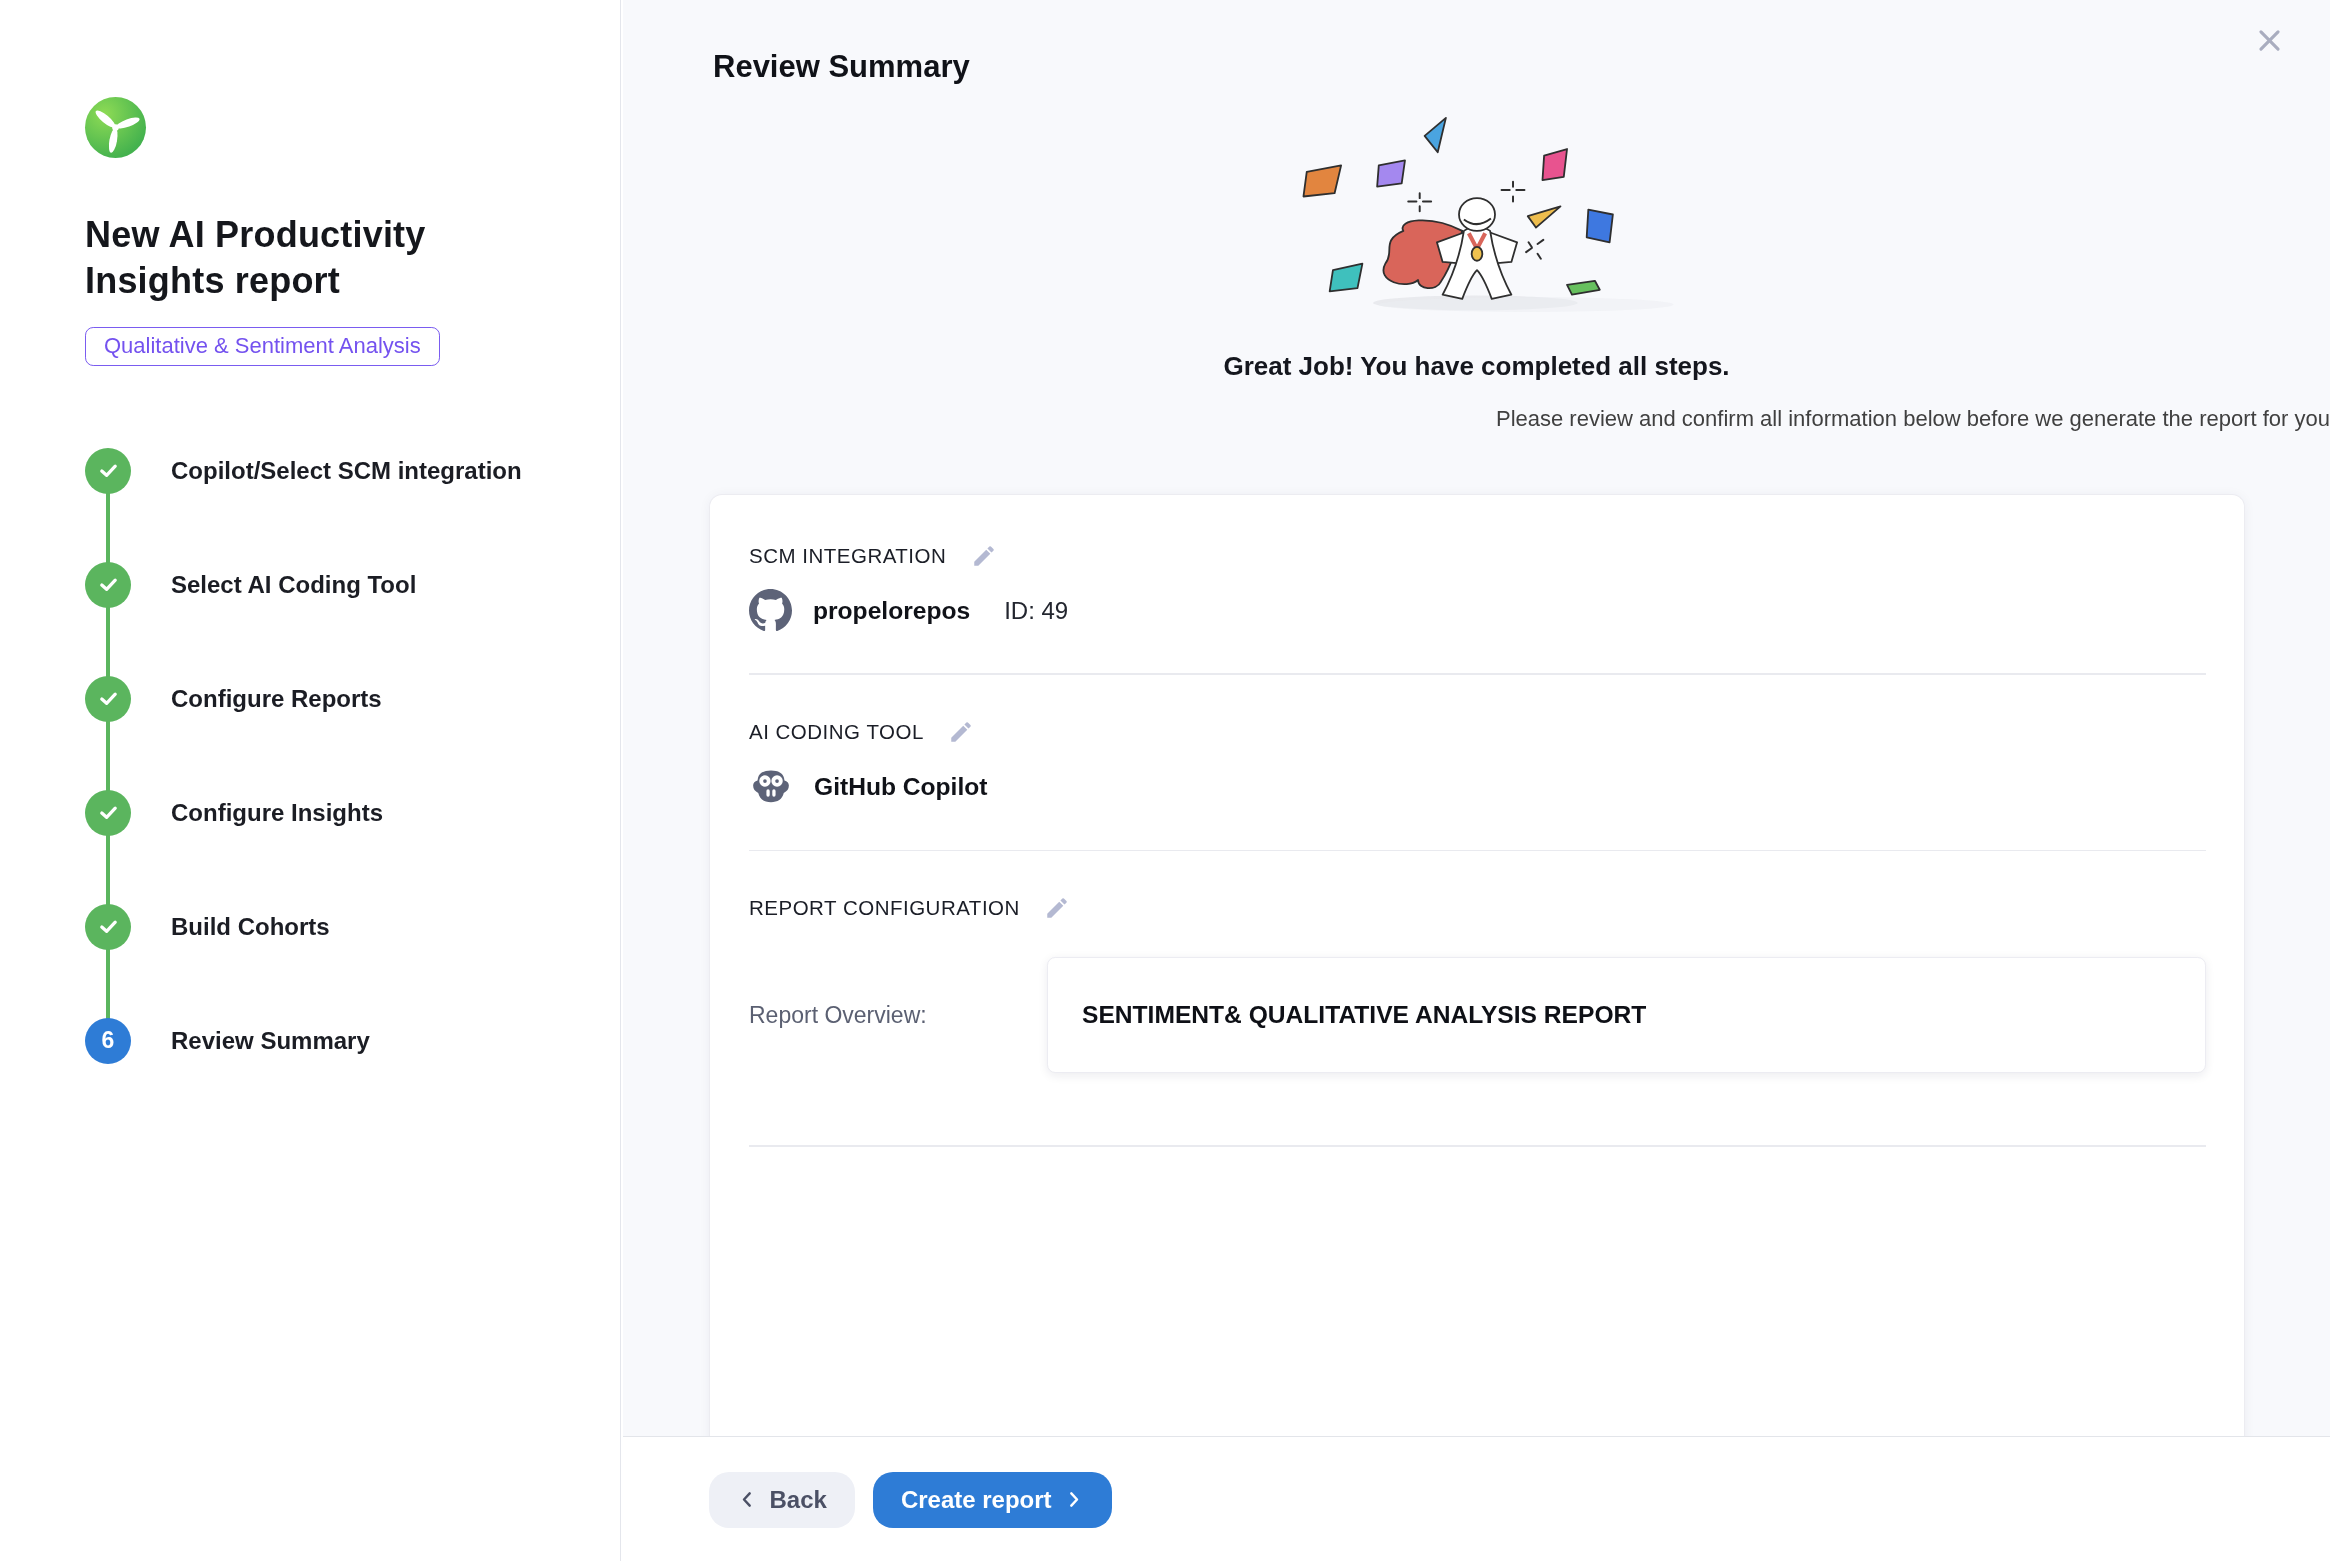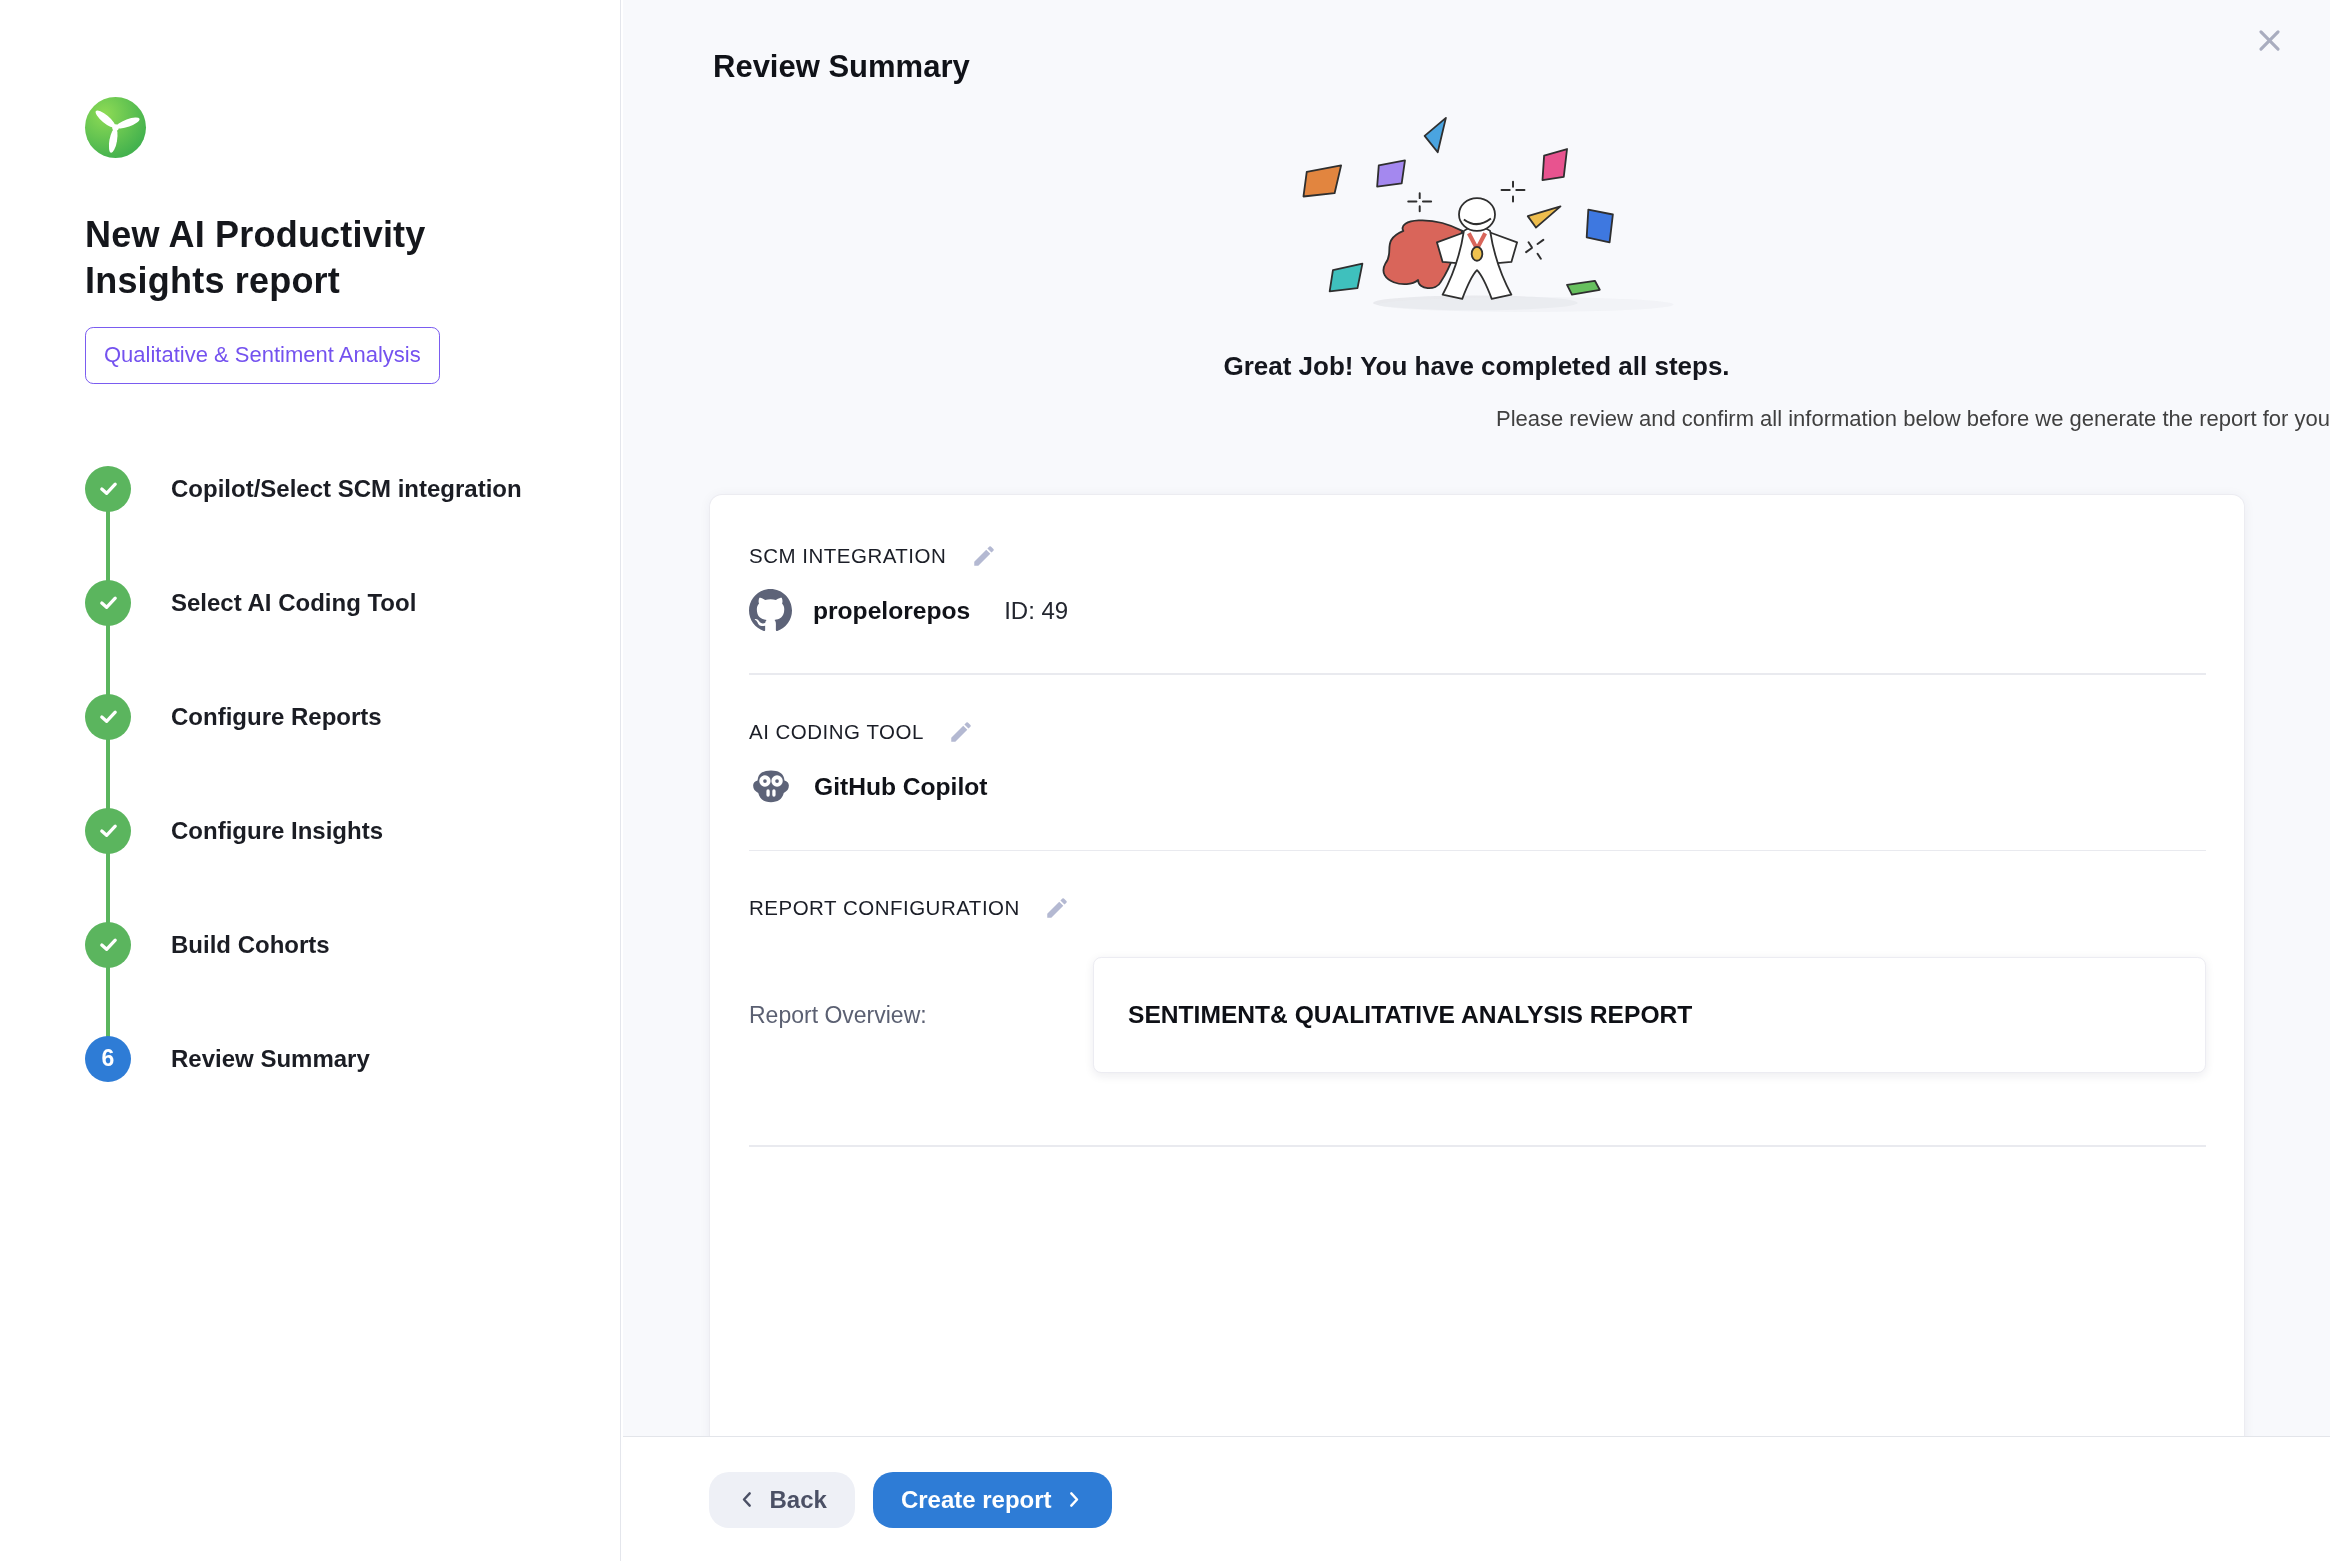--- a/index.html
+++ b/index.html
@@ -7,21 +7,21 @@
        font-family:"Liberation Sans",sans-serif;color:#16181d;background:#fff;}
 
   
   .sidebar{position:absolute;left:0;top:0;width:621px;height:100%;background:#fff;
            border-right:1.6px solid #e4e6ec;box-sizing:border-box;padding:97px 49px 0 85px;}
   .logo{width:61px;height:61px;border-radius:50%;
         background:radial-gradient(circle at 32% 28%,#8edb55,#44b24e 75%);
         display:flex;align-items:center;justify-content:center;}
   .sidebar-title{margin:54px 0 0 0;font-size:36px;line-height:1.28;font-weight:700;color:#15171c;
                  letter-spacing:0.2px;max-width:393px;}
-  .badge{display:inline-block;margin-top:23px;padding:14px 18px;border:1.6px solid #7a5cf0;
+  .badge{display:inline-block;margin-top:23px;padding:5px 18px;border:1.6px solid #7a5cf0;
          border-radius:8.2px;color:#7452ef;font-size:22px;line-height:1.2;}
   .steps{position:relative;list-style:none;margin:82px 0 0 0;padding:0;}
   .steps::before{content:"";position:absolute;left:20.5px;top:23px;height:570px;width:4.9px;
                  background:#5bb55e;border-radius:2.5px;}
   .step{position:relative;display:flex;align-items:flex-start;height:114px;}
   .dot{flex:0 0 46px;width:46px;height:46px;border-radius:50%;background:#5bb55e;
        display:flex;align-items:center;justify-content:center;z-index:1;}
   .step.active .dot{background:#2e7cd6;color:#fff;font-size:23px;font-weight:700;}
   .step-label{margin-left:40px;font-size:24px;font-weight:600;color:#1b1d24;line-height:46px;white-space:nowrap;}
 
@@ -41,21 +41,21 @@
         border:0.8px solid #ececf1;border-bottom:none;border-radius:13px 13px 0 0;
         box-shadow:0 1.6px 11.5px rgba(30,36,70,.05);box-sizing:border-box;padding:48px 38px 0 39px;}
   .section-title-row{display:flex;align-items:center;gap:24.6px;}
   .section-title{font-size:20.5px;font-weight:500;letter-spacing:0.5px;color:#1b1e27;}
   .edit-btn{border:none;background:transparent;padding:0;cursor:pointer;color:#b4b9d2;line-height:0;}
   .value-row{display:flex;align-items:center;gap:21px;margin-top:20px;}
   .value-name{font-size:24.6px;font-weight:700;color:#101218;}
   .value-id{font-size:24px;color:#23262f;margin-left:13px;}
   .divider{height:1.6px;background:#e9eaef;margin-top:41px;}
   .section{margin-top:44px;}
-  .config-row{display:flex;align-items:center;margin-top:36px;gap:46px;}
+  .config-row{display:flex;align-items:center;margin-top:36px;}
   .config-label{flex:0 0 298px;font-size:23px;color:#5b6072;}
   .subcard{flex:1;background:#fff;border:0.8px solid #ececf2;border-radius:8.2px;
            box-shadow:0 2.5px 9.8px rgba(25,30,60,.08);padding:43px 34px;box-sizing:border-box;}
   .subcard-value-strong{font-size:24.6px;font-weight:700;color:#0e1016;}
   .subcard-value{font-size:23px;color:#5b6072;}
   .divider.final{margin-top:72px;}
 
   
   .footer{position:absolute;left:0;right:0;bottom:0;height:125px;background:#fff;
           border-top:1.6px solid #e3e5ea;display:flex;align-items:center;padding-left:86px;gap:18px;z-index:5;}

